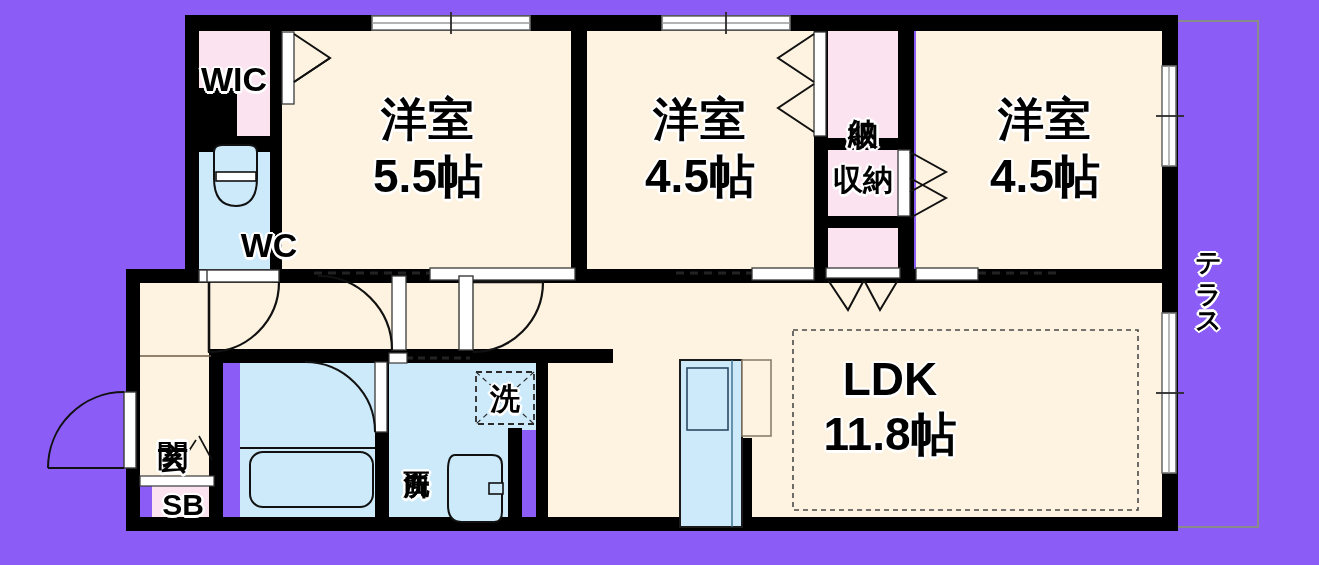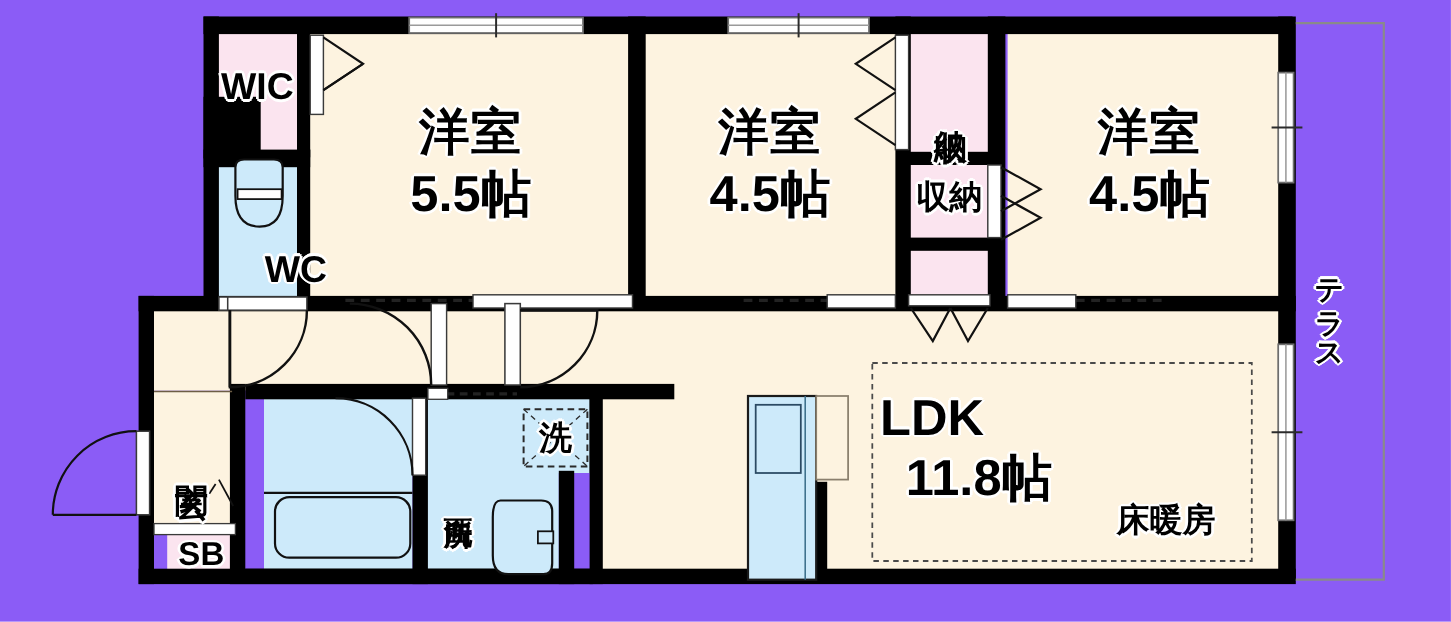--- a/index.html
+++ b/index.html
@@ -330,18 +330,17 @@
 
   <div class="lbl vert tag-md" style="left:158px; top:382px; height:70px;">玄関</div>
 
   <div class="lbl tag-md" style="left:152px; top:489px; width:62px;">SB</div>
 
 
   <div class="lbl vert tag-sm" style="left:404px; top:406px; height:90px;">洗面所</div>
 
   <div class="lbl tag-md" style="left:476px; top:383px; width:58px;">洗</div>
 
-  <div class="lbl tag-ldk" style="left:800px; top:355px; width:180px; text-align:left;">LDK</div>
+  <div class="lbl tag-ldk" style="left:800px; top:355px; width:180px; text-align:center;">LDK</div>
   <div class="lbl tag-ldk" style="left:790px; top:410px; width:200px; text-align:center;">11.8帖</div>
 
-  <div class="lbl tag-md" style="left:990px; top:458px; width:140px;">床暖房</div>
 
 </div>
 
 </body></html>

